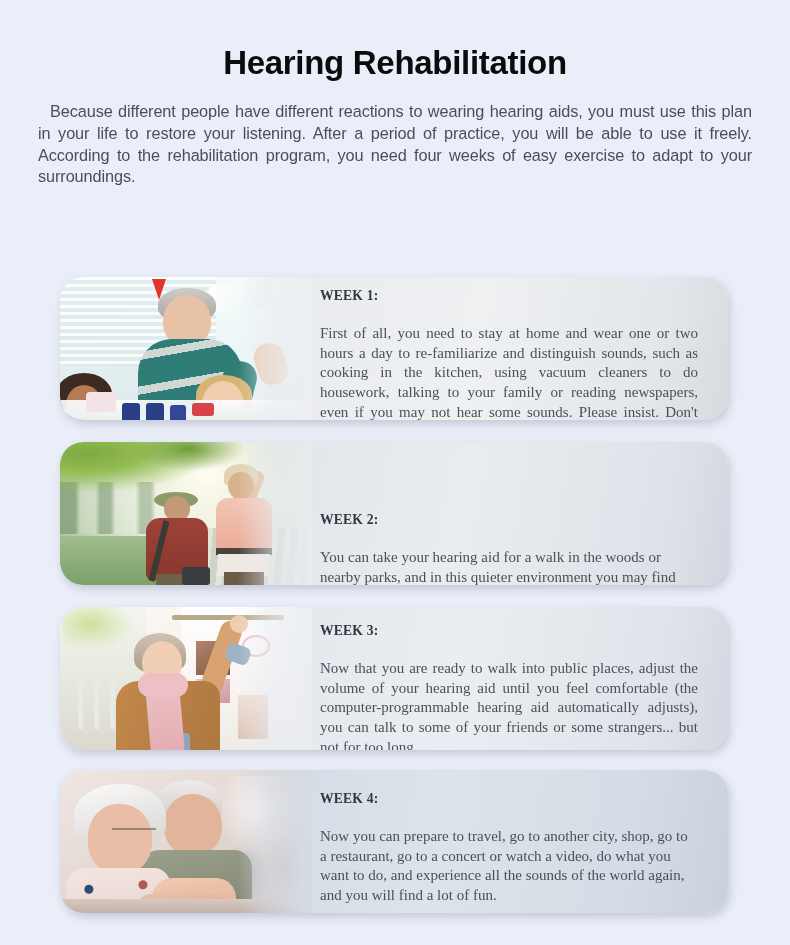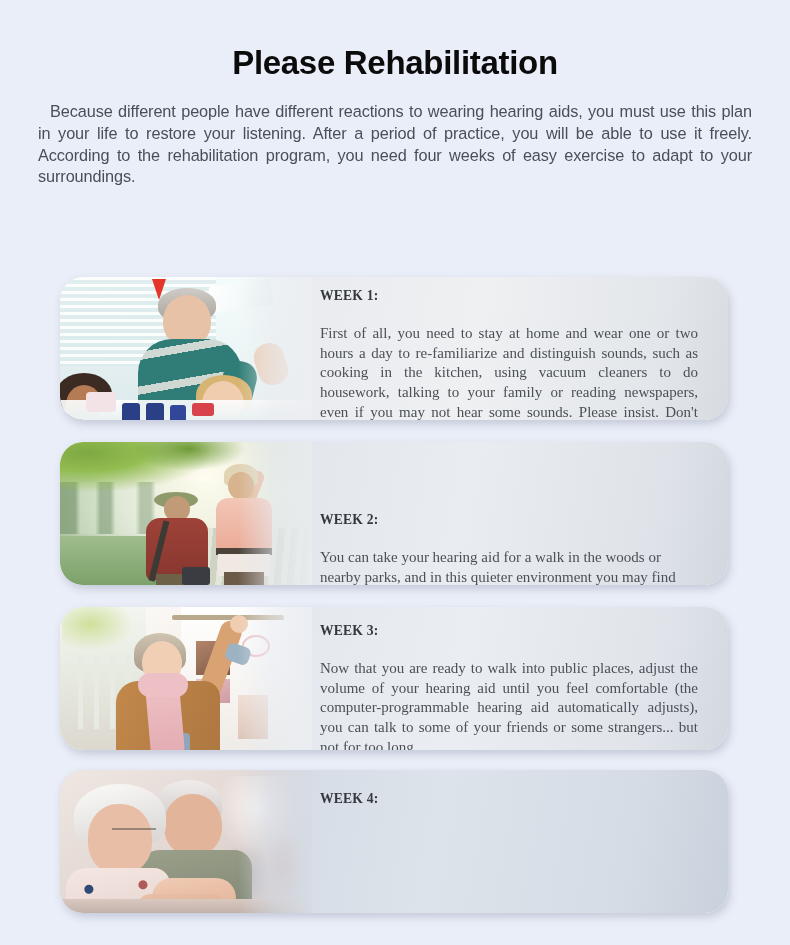--- a/index.html
+++ b/index.html
@@ -293,21 +293,21 @@
             border-radius:22px; background:linear-gradient(170deg,#f0cbb3,#dfb095); }
   .p4-hand2 { position:absolute; left:76px; top:124px; width:92px; height:30px;
             border-radius:18px; background:linear-gradient(170deg,#e9c1a8,#d8a88e); }
   .p4-rail { position:absolute; left:0; bottom:0; width:100%; height:14px;
             background:linear-gradient(180deg,#d8c8bf,#c3b2a9); }
 </style>
 </head>
 <body>
 
 <div id="page-title">
-  <span class="line">Please Rehabilitation</span>
+  <span class="line">Hearing Rehabilitation</span>
 </div>
 
 <p id="intro">Because different people have different reactions to wearing hearing aids, you must use this plan in your life to restore your listening. After a period of practice, you will be able to use it freely. According to the rehabilitation program, you need four weeks of easy exercise to adapt to your surroundings.</p>
 
 <div id="cards">
 
   <div class="card" id="card-1">
     <div class="card-bg"></div>
 
     <div class="photo">
@@ -428,16 +428,17 @@
         <div class="p4-w-body"></div>
         <div class="p4-hands"></div>
         <div class="p4-hand2"></div>
         <div class="p4-rail"></div>
       </div>
       <div class="photo-fade" style="background:linear-gradient(90deg, rgba(211,218,228,0) 0%, rgba(211,218,228,.58) 44%, rgba(214,220,229,.97) 100%);"></div>
     </div>
 
     <div class="card-text">
       <div class="week-label">WEEK 4:</div>
+      <div class="week-body">Now you can prepare to travel, go to another city, shop, go to a restaurant, go to a concert or watch a video, do what you want to do, and experience all the sounds of the world again, and you will find a lot of fun.</div>
     </div>
   </div>
 
 </div>
 
 </body></html>

